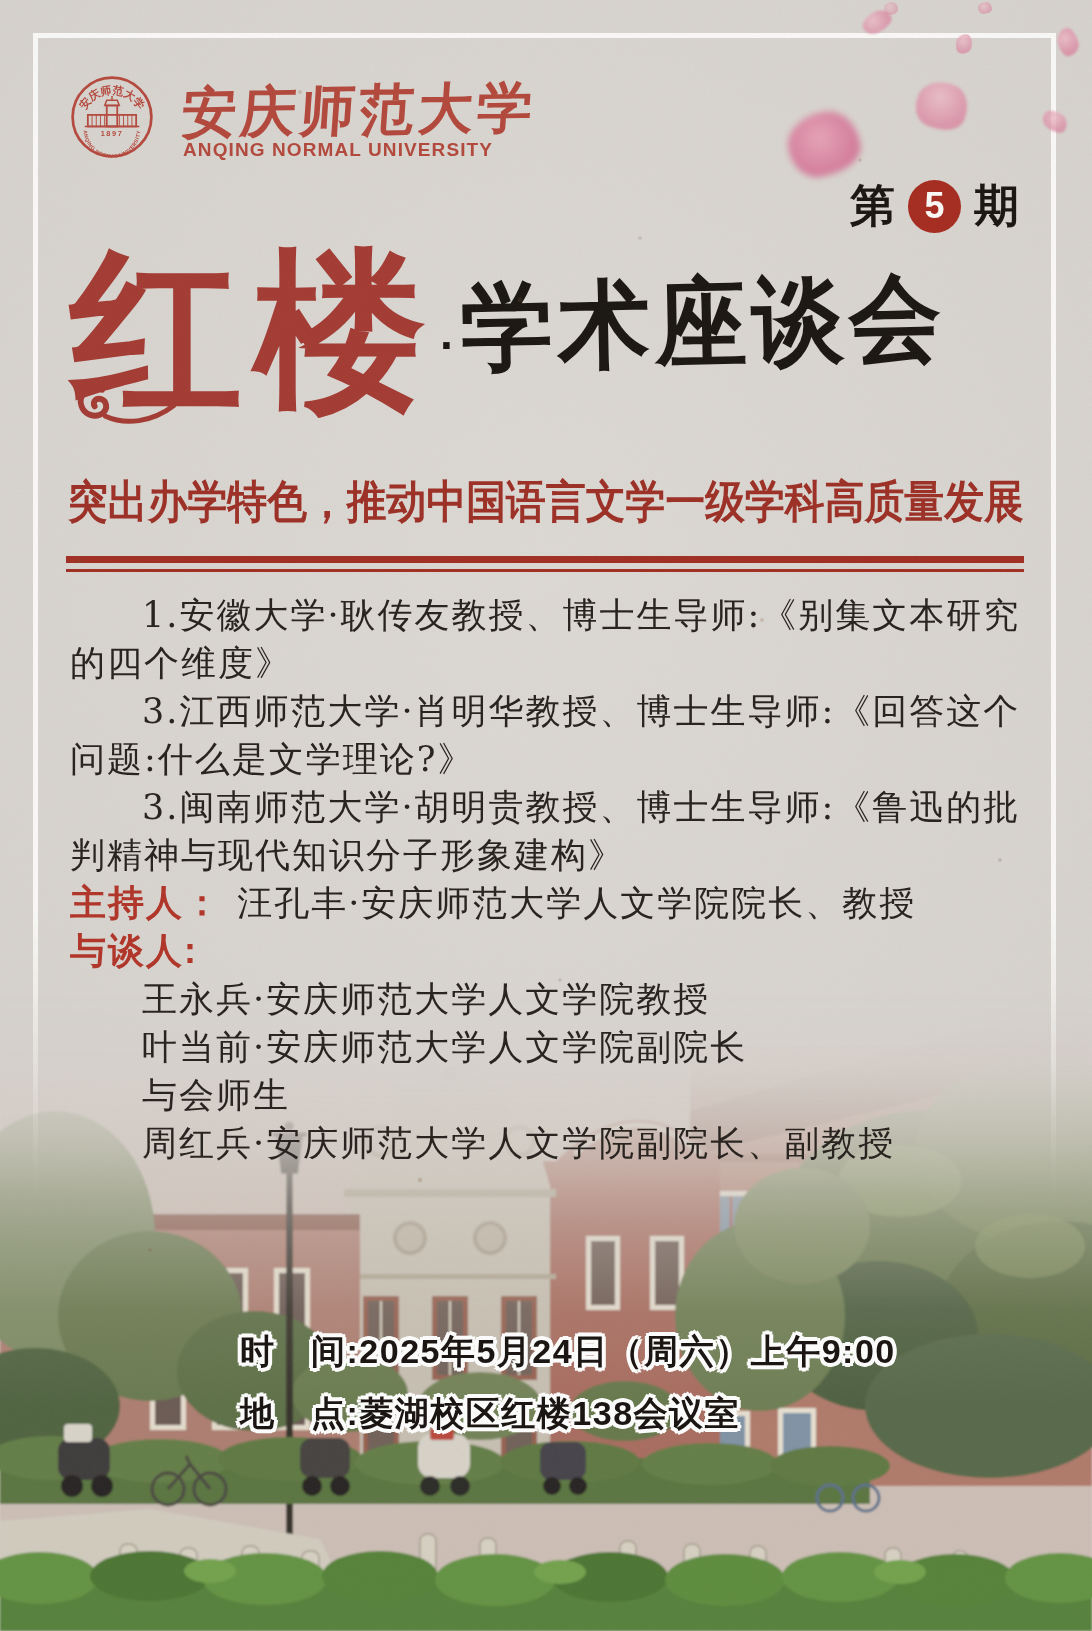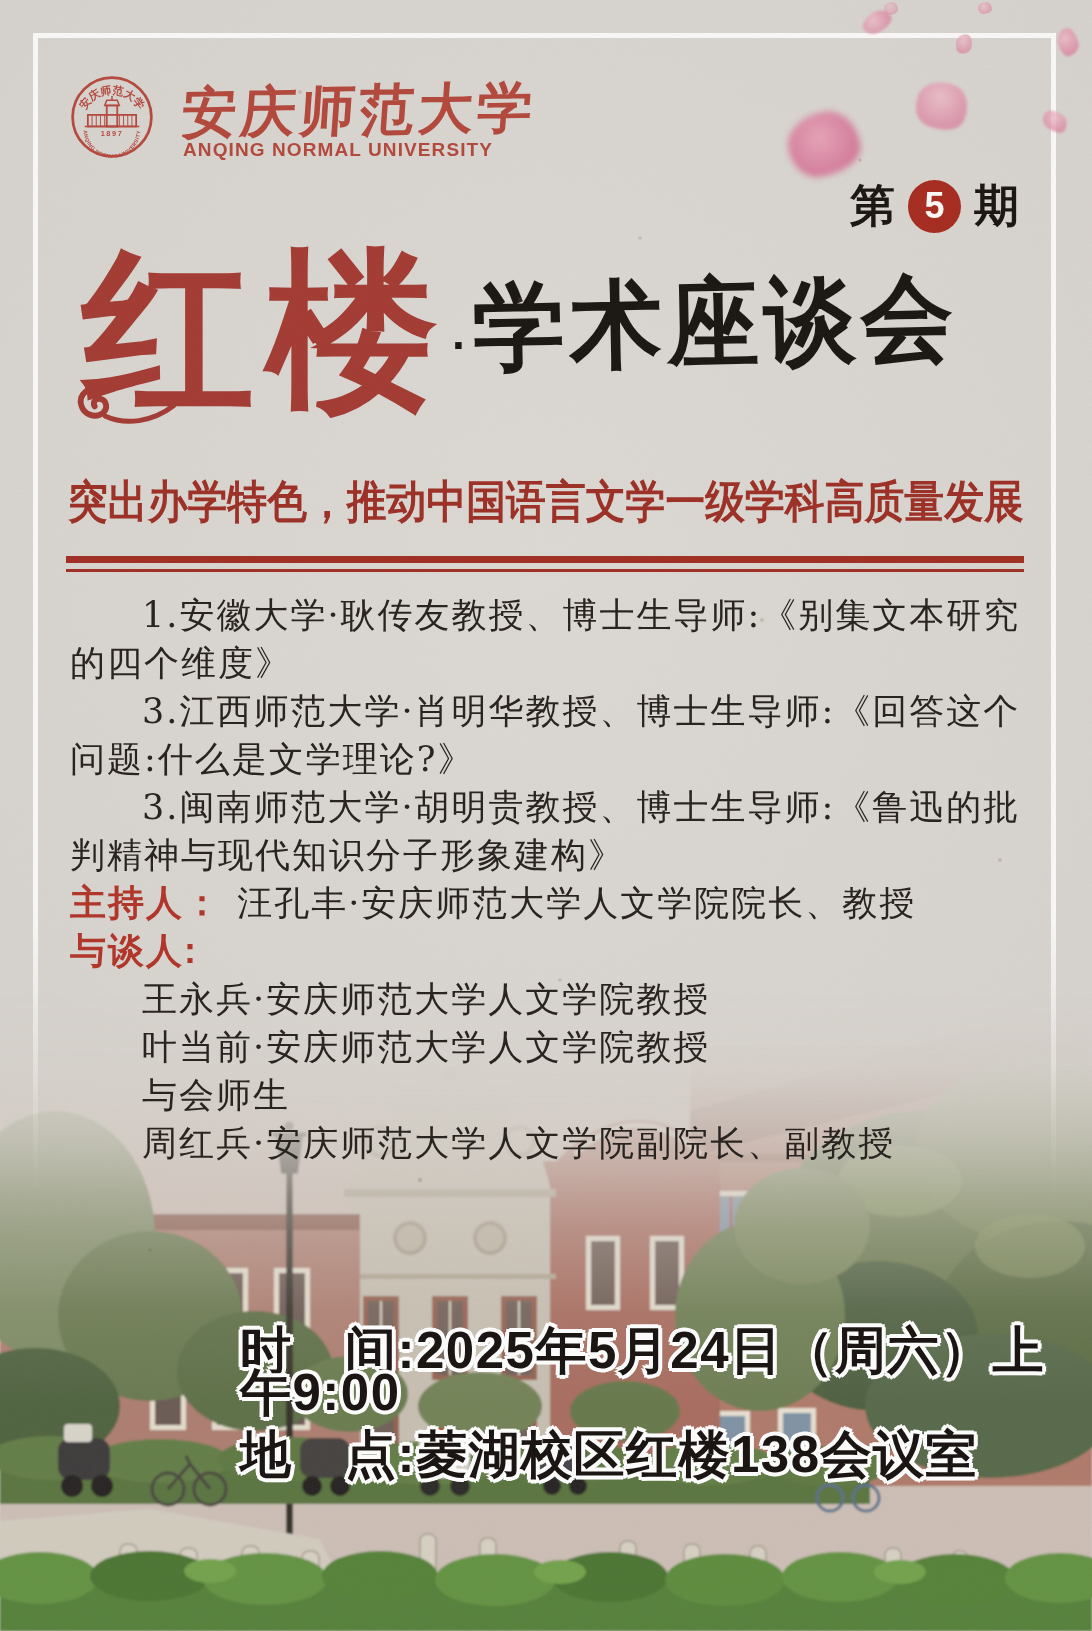--- a/index.html
+++ b/index.html
@@ -32,21 +32,21 @@
     position:absolute;left:183px;top:139px;z-index:5;
     font-weight:700;font-size:19px;letter-spacing:1.1px;color:#b3463a;
   }
   
   .issue{position:absolute;left:850px;top:176px;z-index:5;display:flex;align-items:center;gap:13px;
     font-weight:700;font-size:45px;color:#17120f;}
   .issue .num{
     width:53px;height:53px;border-radius:50%;background:#a6291d;color:#fdfbf8;
     display:flex;align-items:center;justify-content:center;font-size:36px;font-weight:700;}
   
-  .title-row{position:absolute;left:70px;top:244px;z-index:5;display:flex;align-items:center;white-space:nowrap;margin-left:12px;}
+  .title-row{position:absolute;left:70px;top:244px;z-index:5;display:flex;align-items:center;white-space:nowrap;}
   .t-red{font-family:"DejaVu Serif","Liberation Serif",serif;font-weight:700;
     font-size:172px;line-height:1;letter-spacing:12px;color:#a33931;}
   .t-dot{font-size:46px;font-weight:900;color:#17120f;margin:30px 6px 0 2px;}
   .t-black{font-family:"DejaVu Serif","Liberation Serif",serif;font-weight:900;
     font-size:96px;letter-spacing:5px;color:#17130f;transform:scaleX(.96) rotate(-1.2deg);transform-origin:left center;}
   .cloud{position:absolute;left:68px;top:378px;z-index:6;color:#a33931;}
   
   .subtitle{
     position:absolute;left:68px;top:472px;z-index:5;white-space:nowrap;
     font-family:"DejaVu Serif","Liberation Serif",serif;font-weight:700;
@@ -56,21 +56,21 @@
   
   .body{position:absolute;left:70px;top:591px;width:954px;z-index:5;
     font-family:"DejaVu Serif","Liberation Serif",serif;
     font-size:35px;line-height:48px;letter-spacing:2px;color:#241f1b;}
   .body p{margin:0;}
   .red-label{font-family:"Liberation Sans",sans-serif;font-weight:700;color:#b13226;font-size:36px;}
   .indent{text-indent:72px;}
   .listed{padding-left:72px;}
   .host-name{margin-left:2px;}
   
-  .info{position:absolute;left:240px;top:1330px;z-index:6;font-weight:700;font-size:51px;
+  .info{position:absolute;left:240px;top:1330px;z-index:6;font-weight:700;font-size:34px;
     letter-spacing:1.5px;color:#15100d;line-height:42px;}
   .info p{margin:0 0 20px 0;
     text-shadow:-3px -3px 0 #fff,3px -3px 0 #fff,-3px 3px 0 #fff,3px 3px 0 #fff,
                  -4px 0 0 #fff,4px 0 0 #fff,0 -4px 0 #fff,0 4px 0 #fff;}
   
   .photo{position:absolute;left:0;bottom:0;z-index:3;}
 </style>
 </head>
 <body>
 
@@ -356,21 +356,21 @@
   <div class="body">
     <p class="indent">1.安徽大学·耿传友教授、博士生导师:《别集文本研究的四个维度》</p>
     <p class="indent">3.江西师范大学·肖明华教授、博士生导师:《回答这个问题:什么是文学理论?》</p>
     <p class="indent">3.闽南师范大学·胡明贵教授、博士生导师:《鲁迅的批判精神与现代知识分子形象建构》</p>
     <p>
       <span class="red-label">主持人：</span>
       <span class="host-name">汪孔丰·安庆师范大学人文学院院长、教授</span>
     </p>
     <p class="red-label">与谈人:</p>
     <p class="listed">王永兵·安庆师范大学人文学院教授</p>
-    <p class="listed">叶当前·安庆师范大学人文学院教授</p>
+    <p class="listed">叶当前·安庆师范大学人文学院副院长</p>
     <p class="listed">与会师生</p>
     <p class="listed">周红兵·安庆师范大学人文学院副院长、副教授</p>
   </div>
 
   <div class="info">
     <p>
       <span>时　间:</span><span>2025年5月24日（周六）上午9:00</span>
     </p>
     <p>
       <span>地　点:</span><span>菱湖校区红楼138会议室</span>

